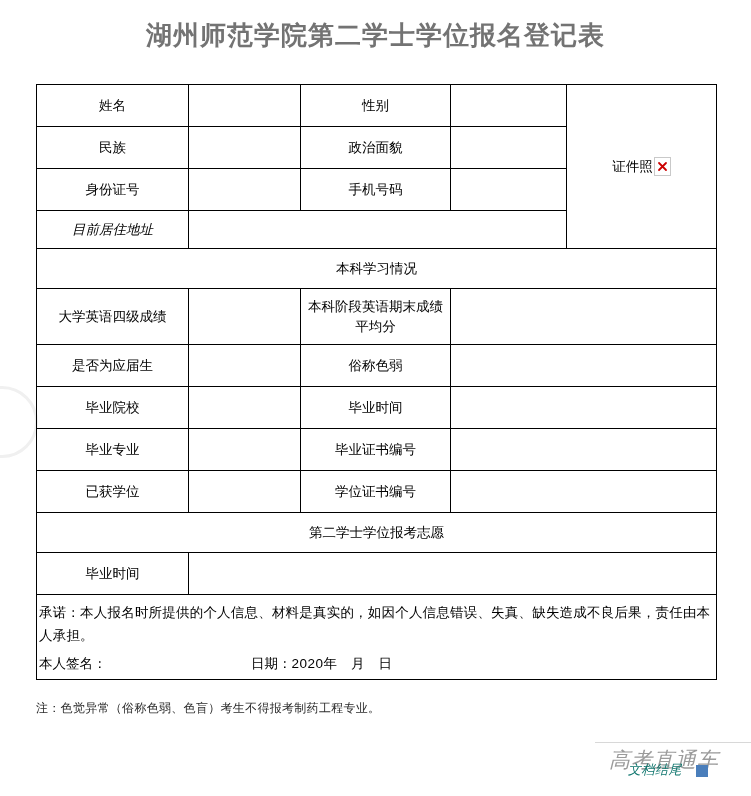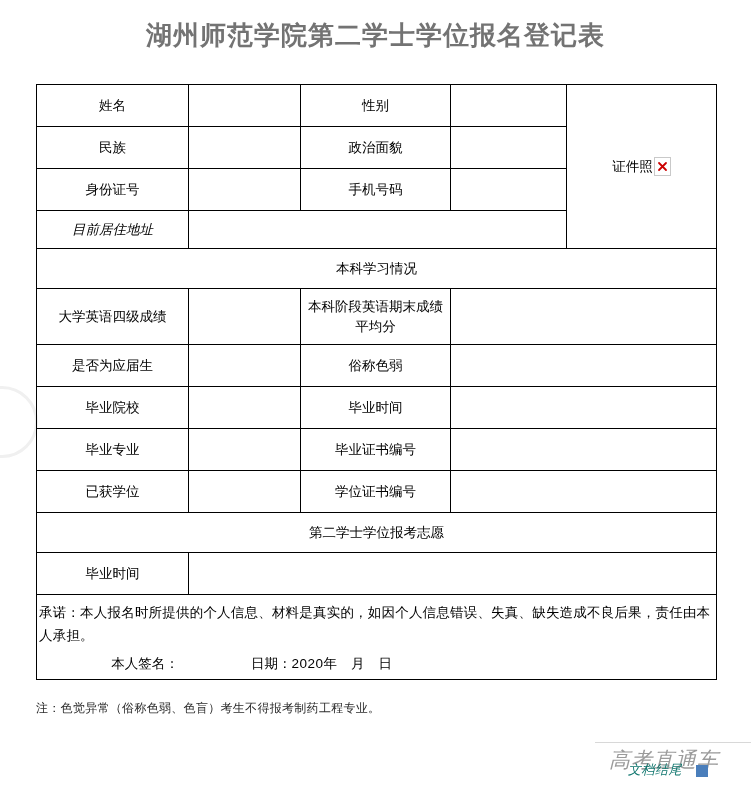--- a/index.html
+++ b/index.html
@@ -108,21 +108,21 @@
   .pledge-line {
     font-size: 13.5px;
     line-height: 1.75;
     letter-spacing: 0.2px;
   }
   .sign-line {
     margin-top: 6px;
     font-size: 13.5px;
     display: flex;
   }
-  .sign-name { width: 212px; text-align: center; }
+  .sign-name { width: 212px; }
   .sign-date-num {
     font-family: Liberation Sans, sans-serif;
     letter-spacing: 0.5px;
   }
   .sp { display: inline-block; width: 14px; }
 
   .note {
     position: absolute;
     left: 36px;
     top: 700px;

